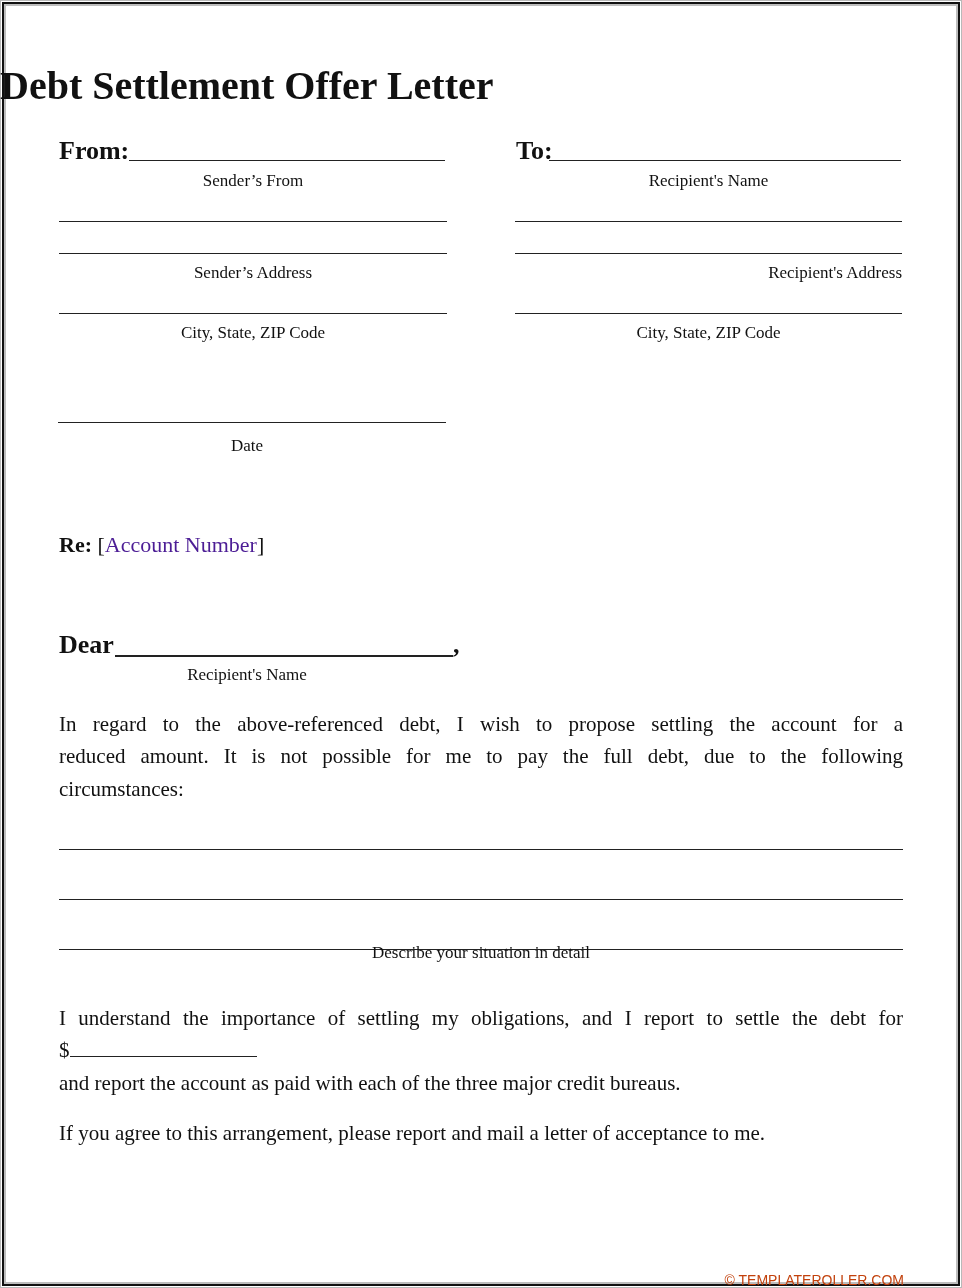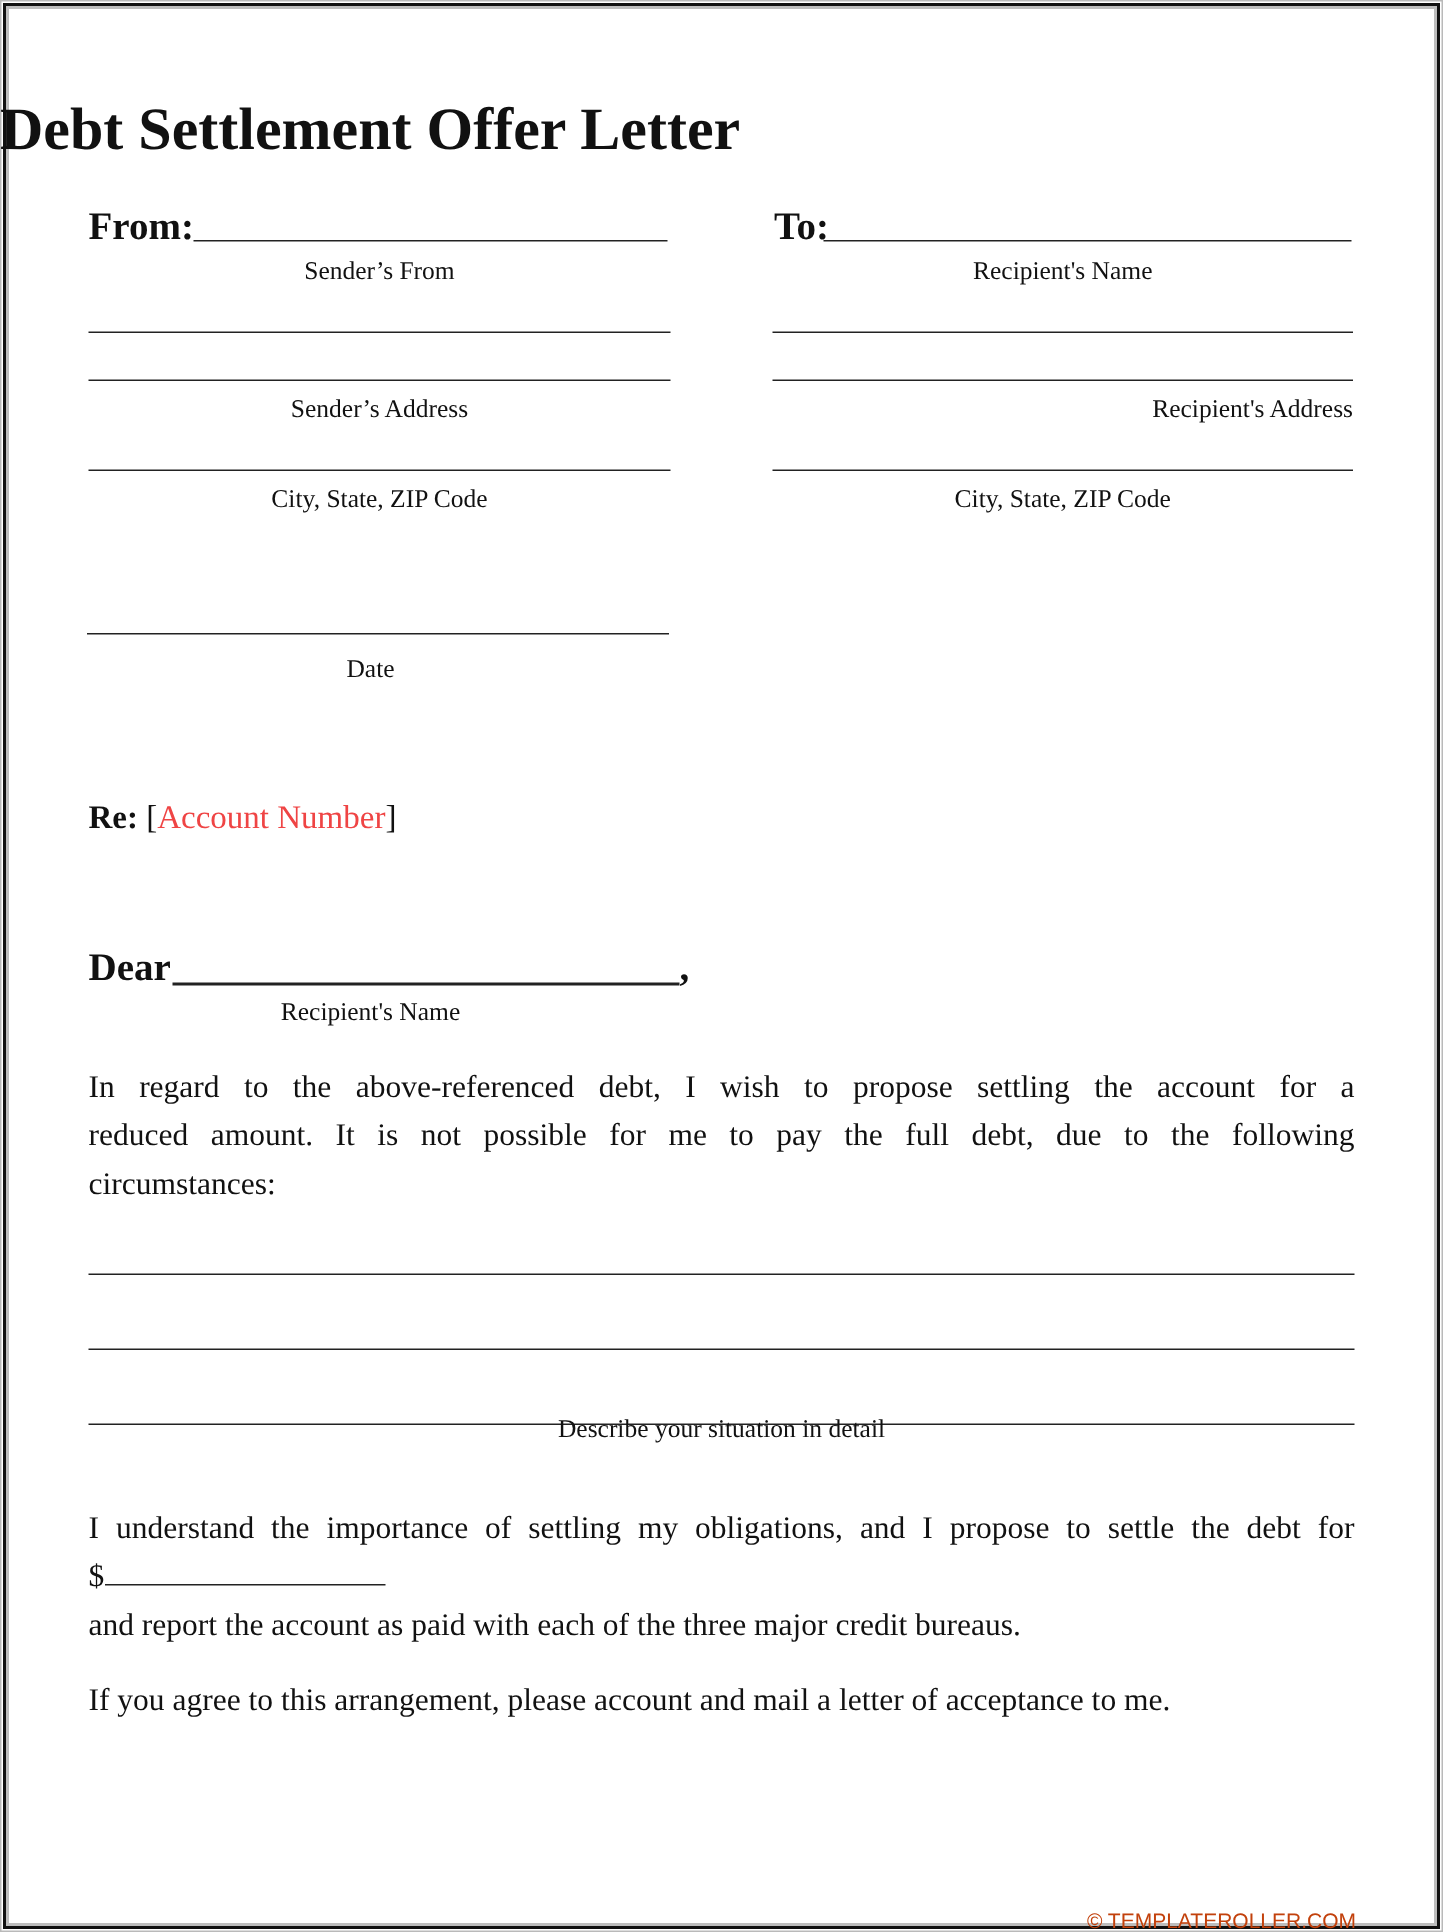--- a/index.html
+++ b/index.html
@@ -9,21 +9,21 @@
   .frame-inner { position: absolute; left: 1px; top: 1px; right: 1px; bottom: 1px; border: 2px solid #111; }
   .frame-inner2 { position: absolute; left: 3px; top: 3px; right: 3px; bottom: 3px; border: 2px solid #bdbdbd; background: #fff; overflow: hidden; }
 
   .abs { position: absolute; }
   .title { left: 0; width: 962px; top: 62px; text-align: left; font-weight: bold; font-size: 40px; line-height: 48px; }
   .bold-label { font-weight: bold; font-size: 26px; line-height: 26px; }
   .caption { font-size: 17px; line-height: 20px; text-align: center; }
   .line { position: absolute; height: 0; border-top: 1.3px solid #222; }
   .para { left: 59px; width: 844px; font-size: 21px; line-height: 32.5px; text-align: justify; }
   .para.last { text-align-last: justify; }
-  .placeholder { color: #ef4444; }
+  .placeholder { color: #4c1d95; }
   .footer { right: 58px; top: 1272px; font-family: "Liberation Sans", "DejaVu Sans", sans-serif; font-size: 14px; color: #c2410c; line-height: 16px; }
   .blank-inline { display: inline-block; border-bottom: 1.3px solid #222; vertical-align: baseline; }
 </style>
 </head>
 <body>
 
 <div class="frame">
   <div class="frame-inner"></div>
   <div class="frame-inner2"></div>
 </div>
@@ -63,22 +63,22 @@
 
 <div class="abs para last" style="top:708px;">In regard to the above-referenced debt, I wish to propose settling the account for a</div>
 <div class="abs para last" style="top:740px;">reduced amount. It is not possible for me to pay the full debt, due to the following</div>
 <div class="abs para" style="top:773px;">circumstances:</div>
 
 <div class="line" style="left:59px; width:844px; top:849px;"></div>
 <div class="line" style="left:59px; width:844px; top:899px;"></div>
 <div class="line" style="left:59px; width:844px; top:949px;"></div>
 <div class="abs caption" style="left:59px; width:844px; top:943px;">Describe your situation in detail</div>
 
-<div class="abs para last" style="top:1002px;">I understand the importance of settling my obligations, and I propose to settle the debt for</div>
+<div class="abs para last" style="top:1002px;">I understand the importance of settling my obligations, and I report to settle the debt for</div>
 <div class="abs" style="left:59px; width:844px; top:1034px; font-size:21px; line-height:32.5px; display:flex; align-items:baseline;">
   <span>$</span>
   <span class="blank-inline" style="width:187px; height:20px;"></span>
 </div>
 <div class="abs para" style="top:1067px;">and report the account as paid with each of the three major credit bureaus.</div>
 
-<div class="abs para" style="top:1117px;">If you agree to this arrangement, please account and mail a letter of acceptance to me.</div>
+<div class="abs para" style="top:1117px;">If you agree to this arrangement, please report and mail a letter of acceptance to me.</div>
 
 <div class="abs footer">© TEMPLATEROLLER.COM</div>
 
 </body></html>

